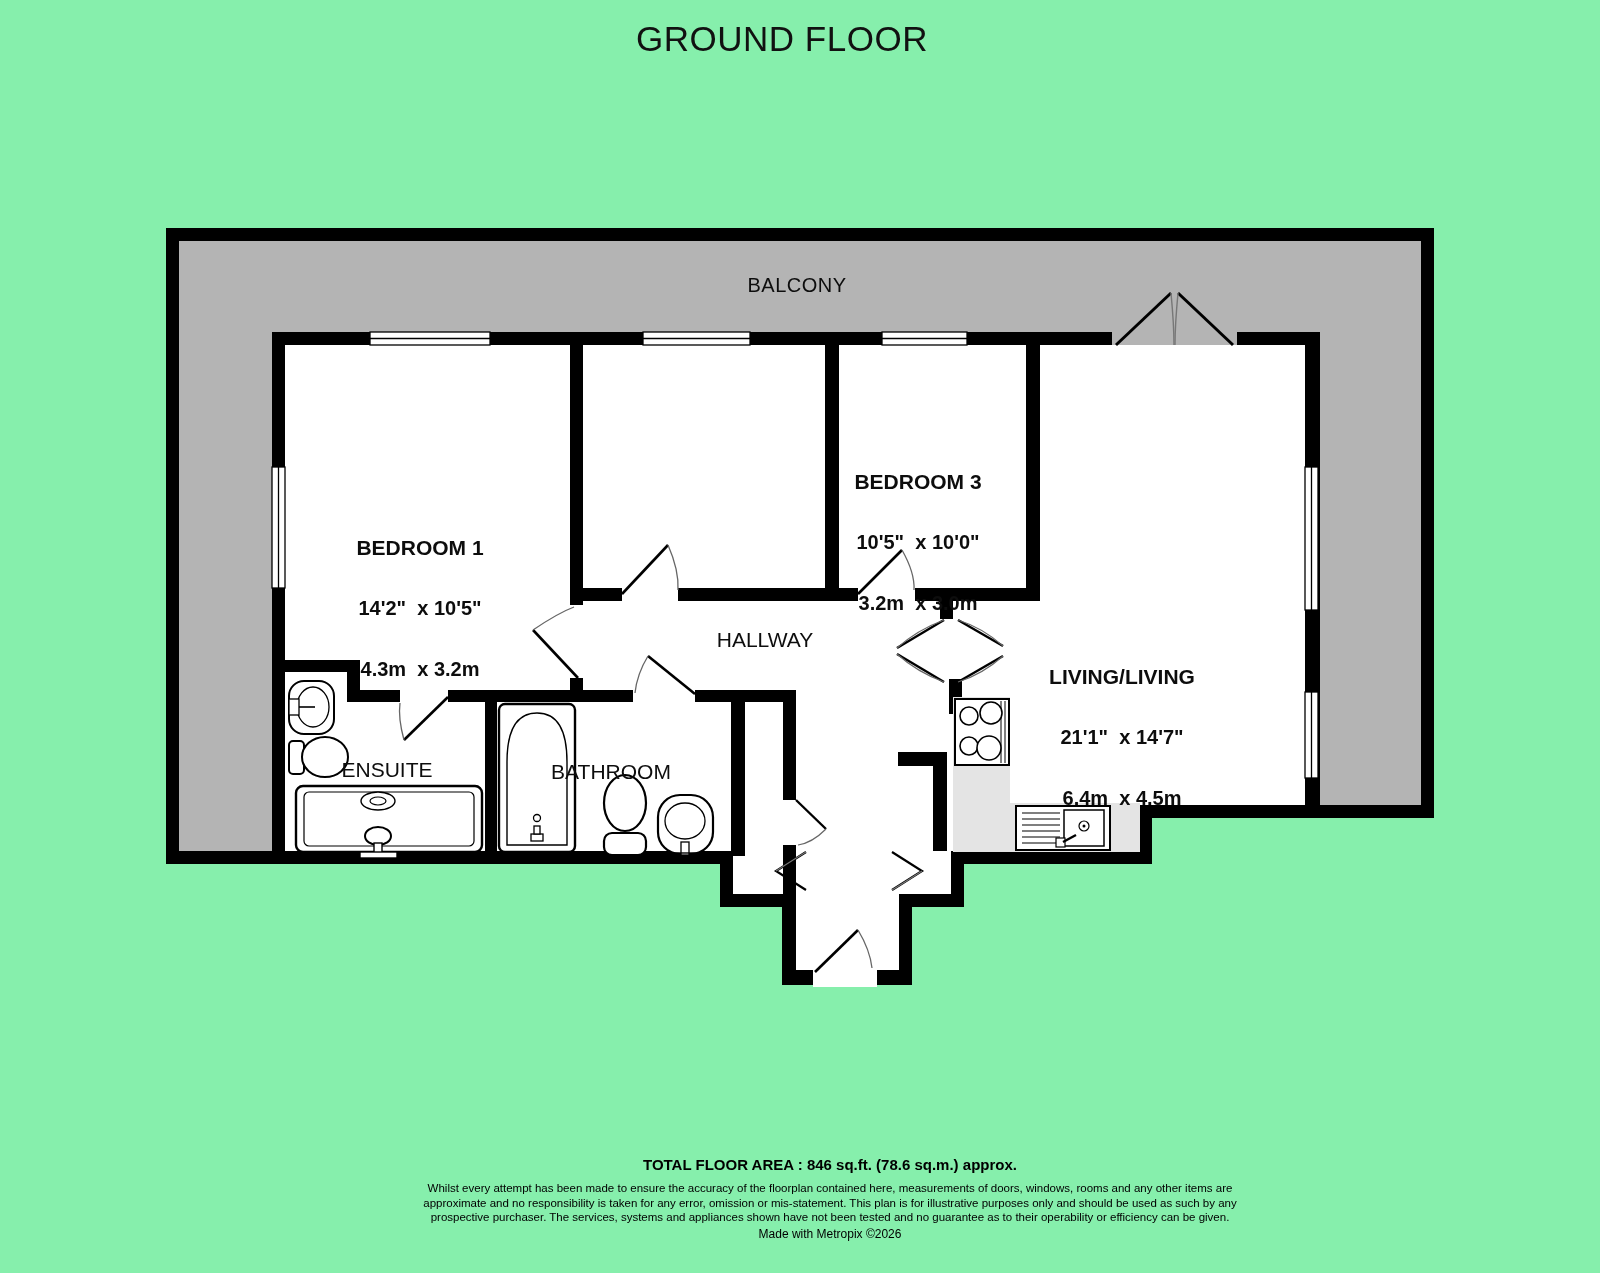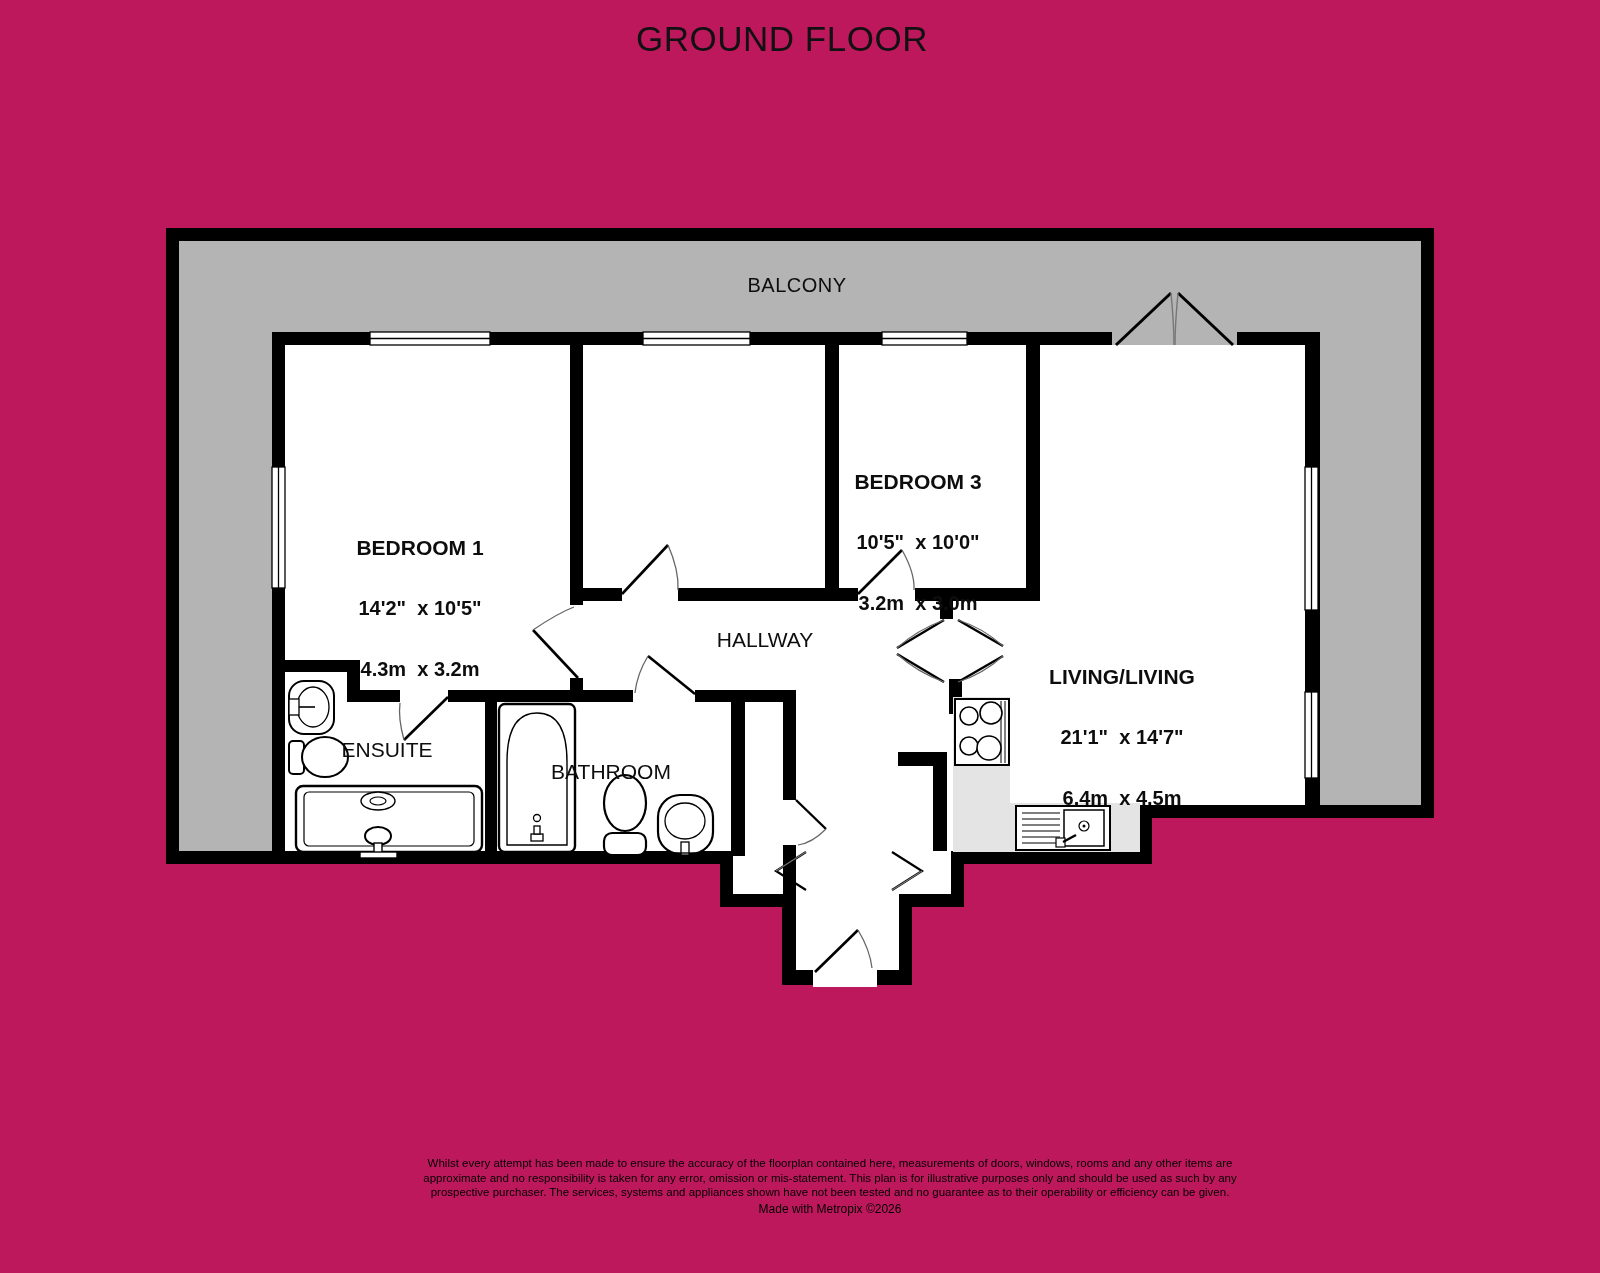--- a/index.html
+++ b/index.html
@@ -1,16 +1,16 @@
 <!DOCTYPE html>
 <html><head>
 <meta charset="utf-8">
 <style>
   html,body{margin:0;padding:0;background:#fff;}
-  #stage{position:relative;width:1600px;height:1273px;background:#be185d;overflow:hidden;
+  #stage{position:relative;width:1600px;height:1273px;background:#86efac;overflow:hidden;
          font-family:"Liberation Sans","DejaVu Sans",sans-serif;color:#000;}
   #plan-svg{position:absolute;left:0;top:0;width:1600px;height:1273px;}
   .title{position:absolute;left:0;top:20px;width:1564px;text-align:center;
          font-size:35px;line-height:38px;font-weight:400;color:#111;letter-spacing:.5px;}
   .lbl{position:absolute;transform:translate(-50%,-50%);text-align:center;font-weight:normal;
        white-space:pre;color:#0d0d0d;}
   .room-name{font-size:21px;}
   .room-dim{font-size:20px;}
   .balcony-lbl{font-size:20px;letter-spacing:.5px;}
   .roomblock{position:absolute;transform:translate(-50%,0);text-align:center;font-weight:bold;
@@ -278,22 +278,23 @@
   </div>
 
   <div class="roomblock" style="left:1122px;top:628px;">
     <div class="room-name">LIVING/LIVING</div>
     <div class="room-dim">21'1"  x 14'7"</div>
     <div class="room-dim">6.4m  x 4.5m</div>
   </div>
 
   <div class="lbl room-name" style="left:765px;top:640px;">HALLWAY</div>
 
-  <div class="lbl room-name" style="left:387px;top:750px;">ENSUITE</div>
+  <div class="lbl room-name" style="left:387px;top:770px;">ENSUITE</div>
 
   <div class="lbl room-name" style="left:611px;top:772px;">BATHROOM</div>
 
   <div class="footer">
+    <div class="total">TOTAL FLOOR AREA : 846 sq.ft. (78.6 sq.m.) approx.</div>
     <div class="disc">Whilst every attempt has been made to ensure the accuracy of the floorplan contained here, measurements of doors, windows, rooms and any other items are approximate and no responsibility is taken for any error, omission or mis-statement. This plan is for illustrative purposes only and should be used as such by any prospective purchaser. The services, systems and appliances shown have not been tested and no guarantee as to their operability or efficiency can be given.</div>
     <div class="credit">Made with Metropix ©2026</div>
   </div>
 
 </div>
 
 </body></html>

